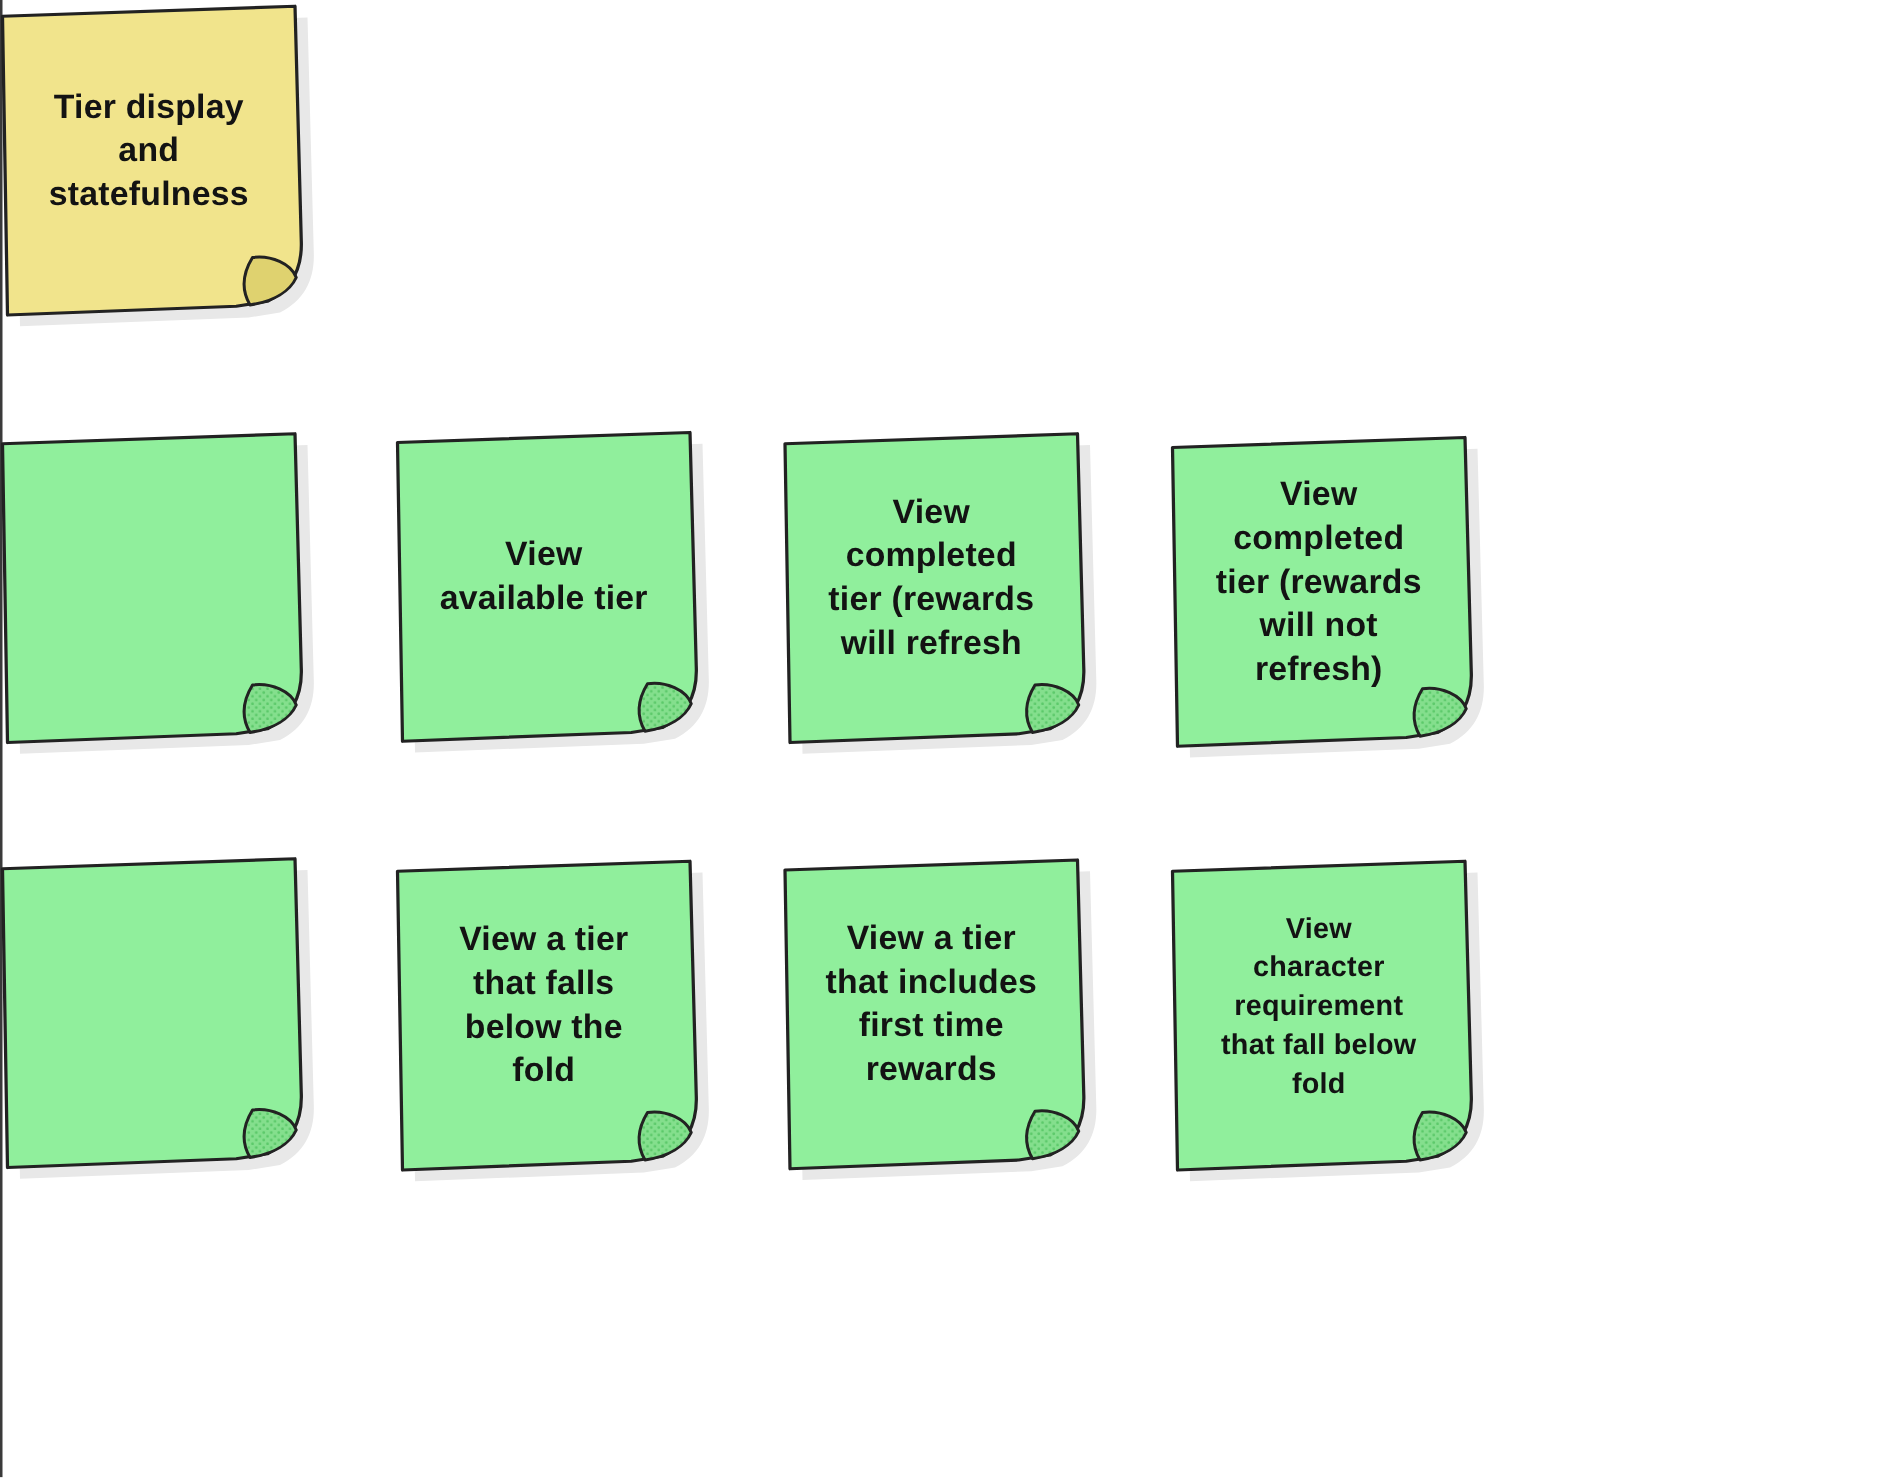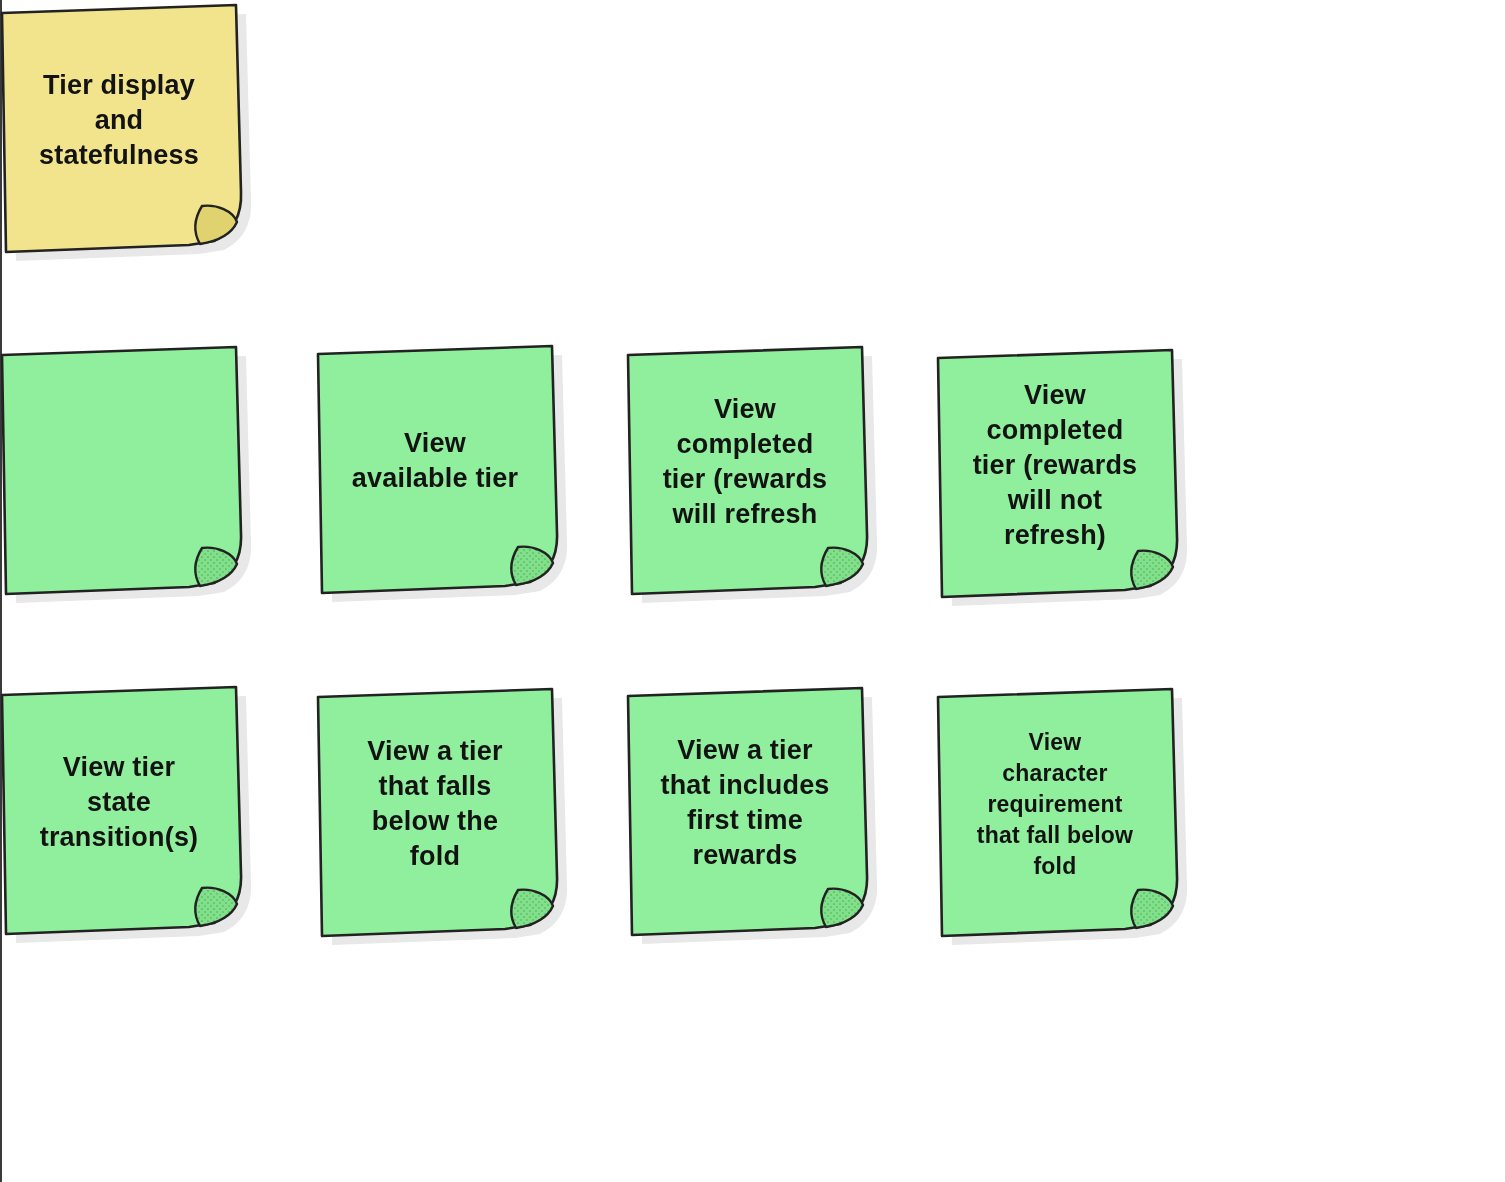--- a/index.html
+++ b/index.html
@@ -120,23 +120,20 @@
 tier (rewards
 will not
 refresh)</div>
       </div>
       <div class="note" style="left: -7px; top: 682px;">
         <svg viewBox="0 0 262 266">
           <path d="M 9,13 L 243,5 L 248,192 C 249,214 241,231 221,241 L 196,245 L 13,252 Z" transform="translate(10,9)" fill="#E8E8E8"></path>
           <path d="M 9,13 L 243,5 L 248,192 C 249,214 241,231 221,241 L 196,245 L 13,252 Z" fill="#90EF9C" stroke="#222222" stroke-width="2.6" stroke-linejoin="round"></path>
           <path d="M 209,206 C 224,204 240,211 244,222 C 239,233 226,241 207,244 C 200,232 201,219 209,206 Z" fill="url(#dotsGreen)" stroke="#222222" stroke-width="2.4" stroke-linejoin="round"></path>
         </svg>
-        <div class="note-text">View tier
-state
-transition(s)</div>
       </div>
       <div class="note" style="left: 309px; top: 684px;">
         <svg viewBox="0 0 262 266">
           <path d="M 9,13 L 243,5 L 248,192 C 249,214 241,231 221,241 L 196,245 L 13,252 Z" transform="translate(10,9)" fill="#E8E8E8"></path>
           <path d="M 9,13 L 243,5 L 248,192 C 249,214 241,231 221,241 L 196,245 L 13,252 Z" fill="#90EF9C" stroke="#222222" stroke-width="2.6" stroke-linejoin="round"></path>
           <path d="M 209,206 C 224,204 240,211 244,222 C 239,233 226,241 207,244 C 200,232 201,219 209,206 Z" fill="url(#dotsGreen)" stroke="#222222" stroke-width="2.4" stroke-linejoin="round"></path>
         </svg>
         <div class="note-text">View a tier
 that falls
 below the

